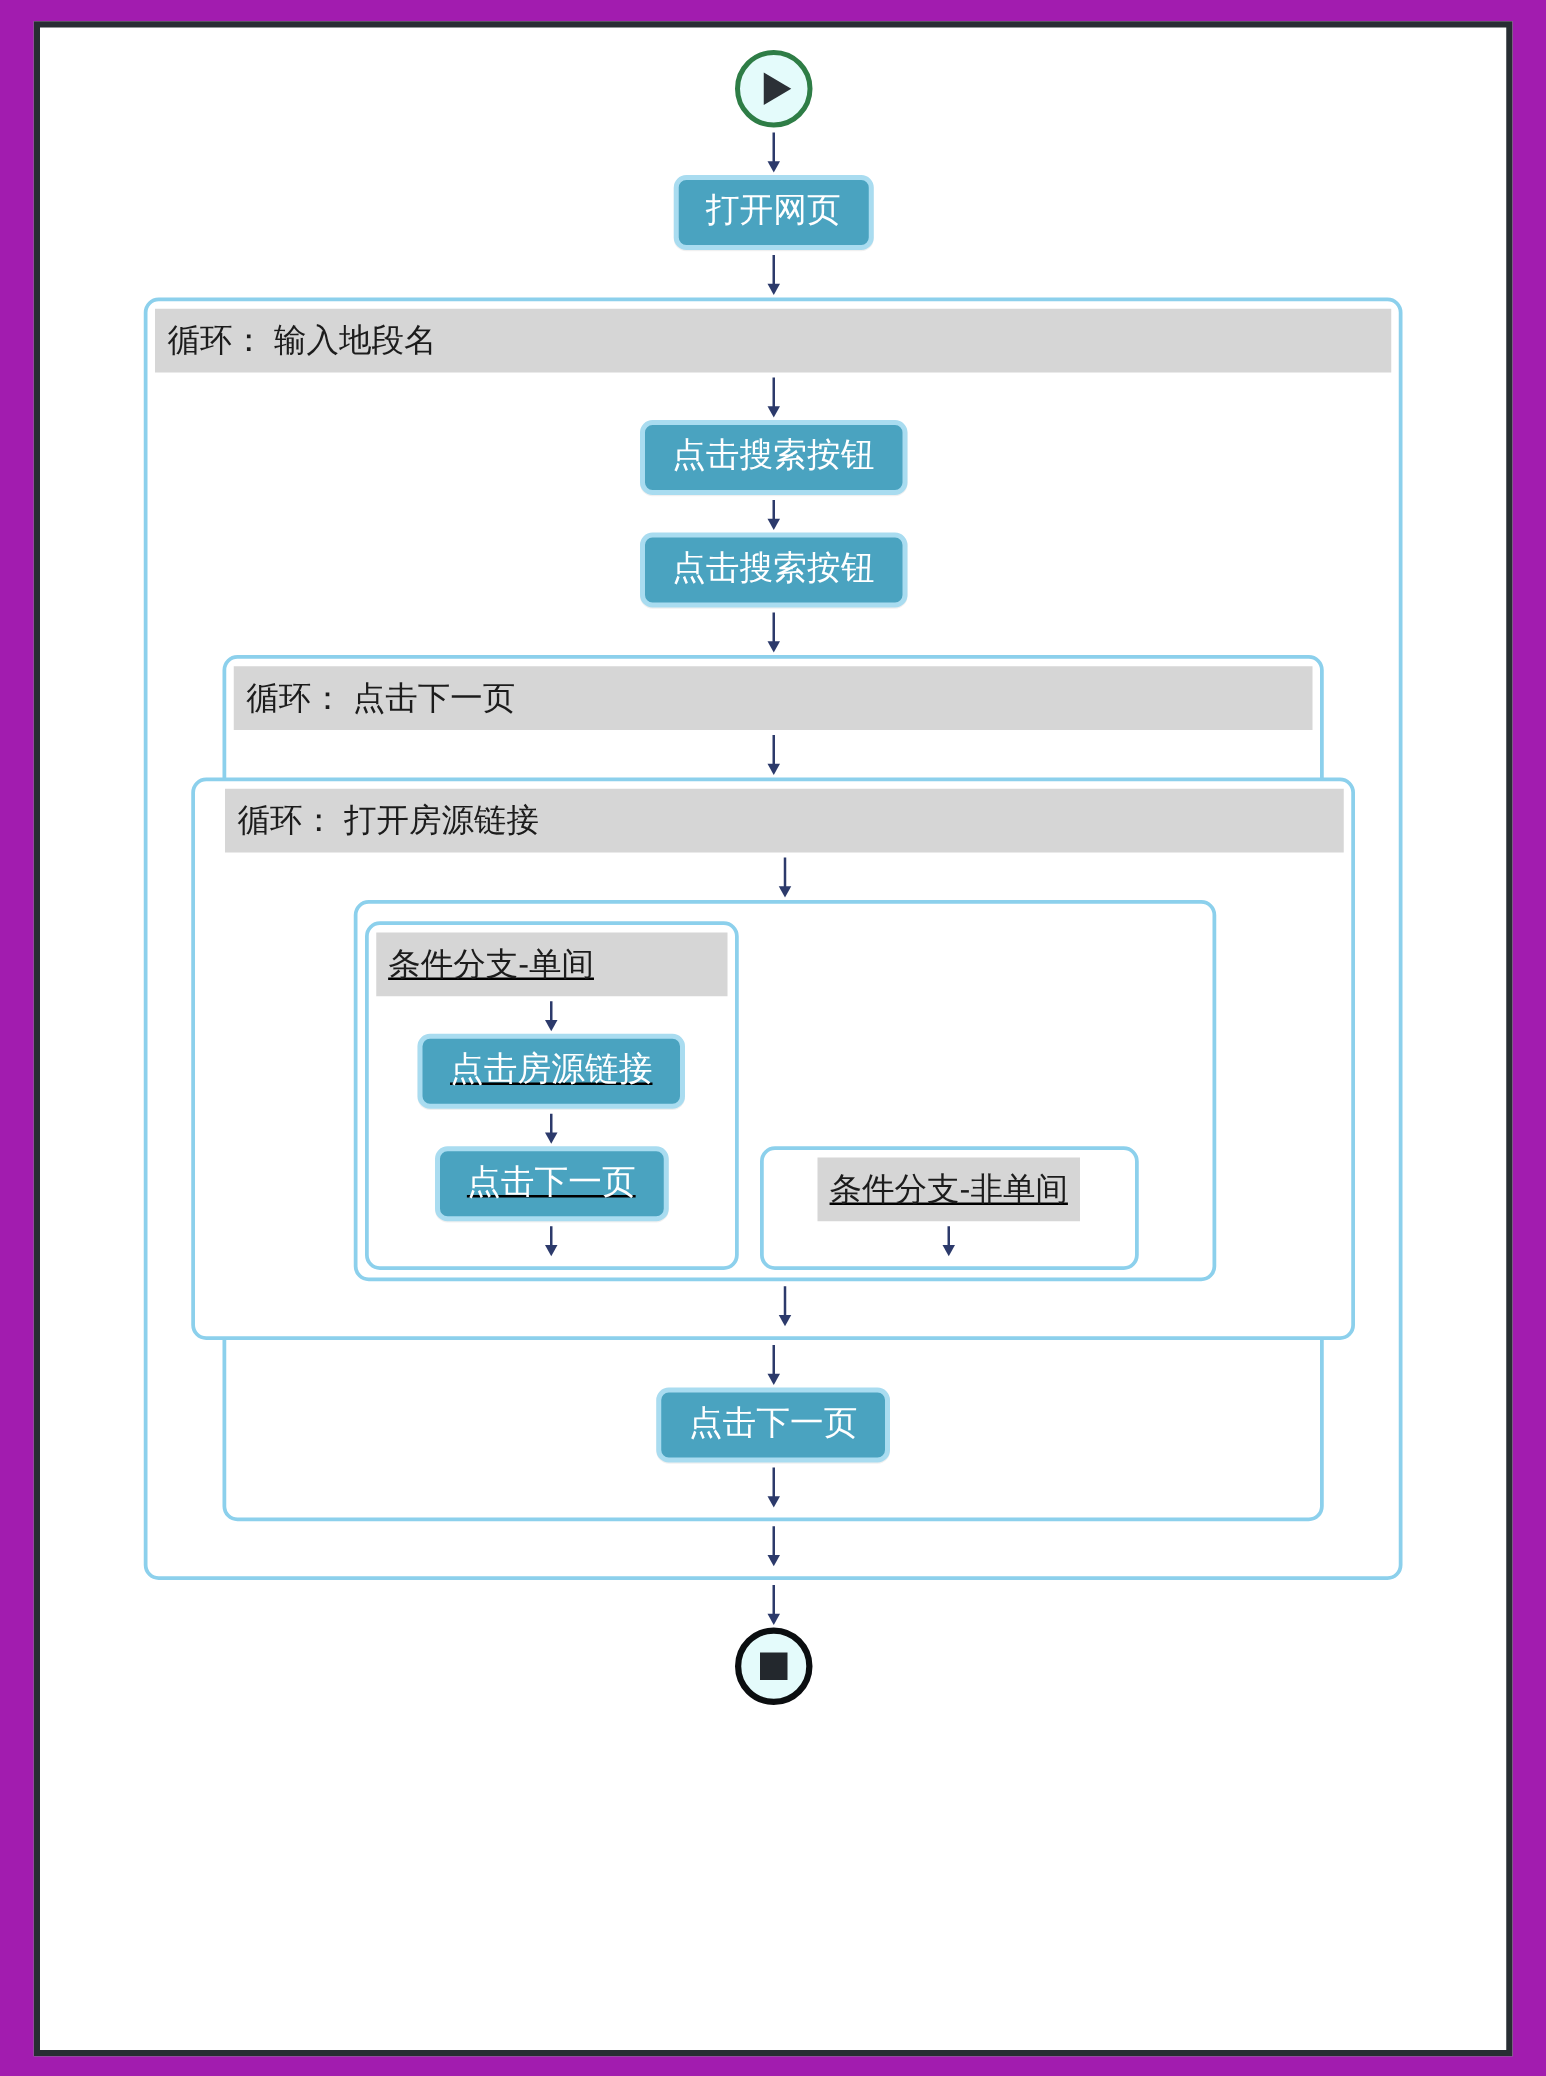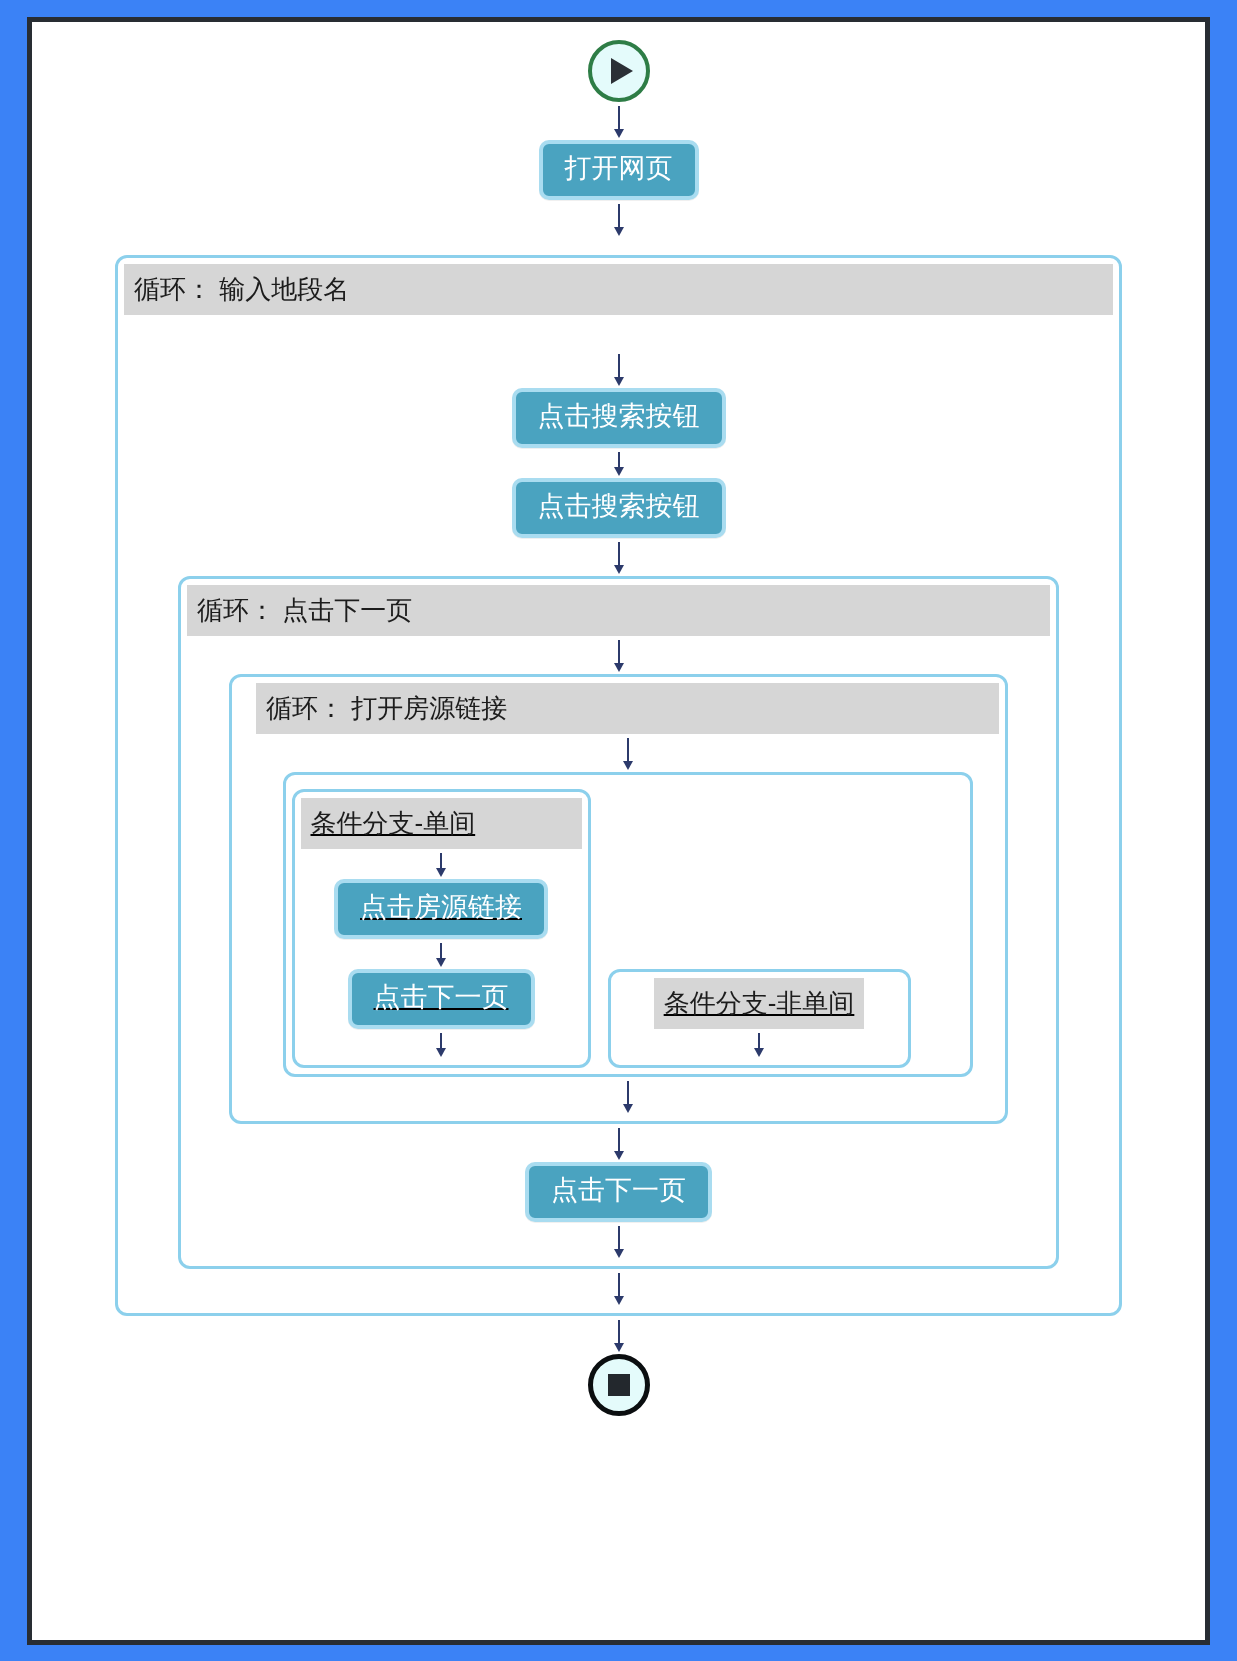--- a/index.html
+++ b/index.html
@@ -5,21 +5,21 @@
   * { box-sizing: border-box; }
   html, body {
     margin: 0; padding: 0;
     background: #ffffff;
     font-family: "Liberation Sans", "DejaVu Sans", sans-serif;
   }
   #page {
     position: relative;
     width: 1237px;
     height: 1661px;
-    background: #3b82f6;
+    background: #a21caf;
     overflow: hidden;
   }
   
   .frame {
     position: absolute;
     left: 27px; top: 17px;
     width: 1183px; height: 1628px;
     border: 5px solid #282d33;
     background: #ffffff;
   }
@@ -116,23 +116,23 @@
     padding: 12px 10px 13px 10px;
     white-space: nowrap;
   }
   .container > .body {
     display: flex;
     flex-direction: column;
     align-items: center;
     padding-top: 0;
   }
   
-  #loop-section    { width: 1007px; margin-top: 17px; gap: 35px; }
+  #loop-section    { width: 1007px; margin-top: 0; }
   #loop-nextpage   { width: 881px; }
-  #loop-openlink   { width: 779px; padding-left: 24px; }
+  #loop-openlink   { width: 931px; padding-left: 24px; }
   #cond-block      { width: 690px; }
   #branch-single   { width: 299px; }
   #branch-notsingle{ width: 303px; align-items: center; }
   .cond-row {
     display: flex;
     flex-direction: row;
     align-items: flex-end;
     gap: 17px;
     padding-top: 8px;
     text-decoration: underline;

